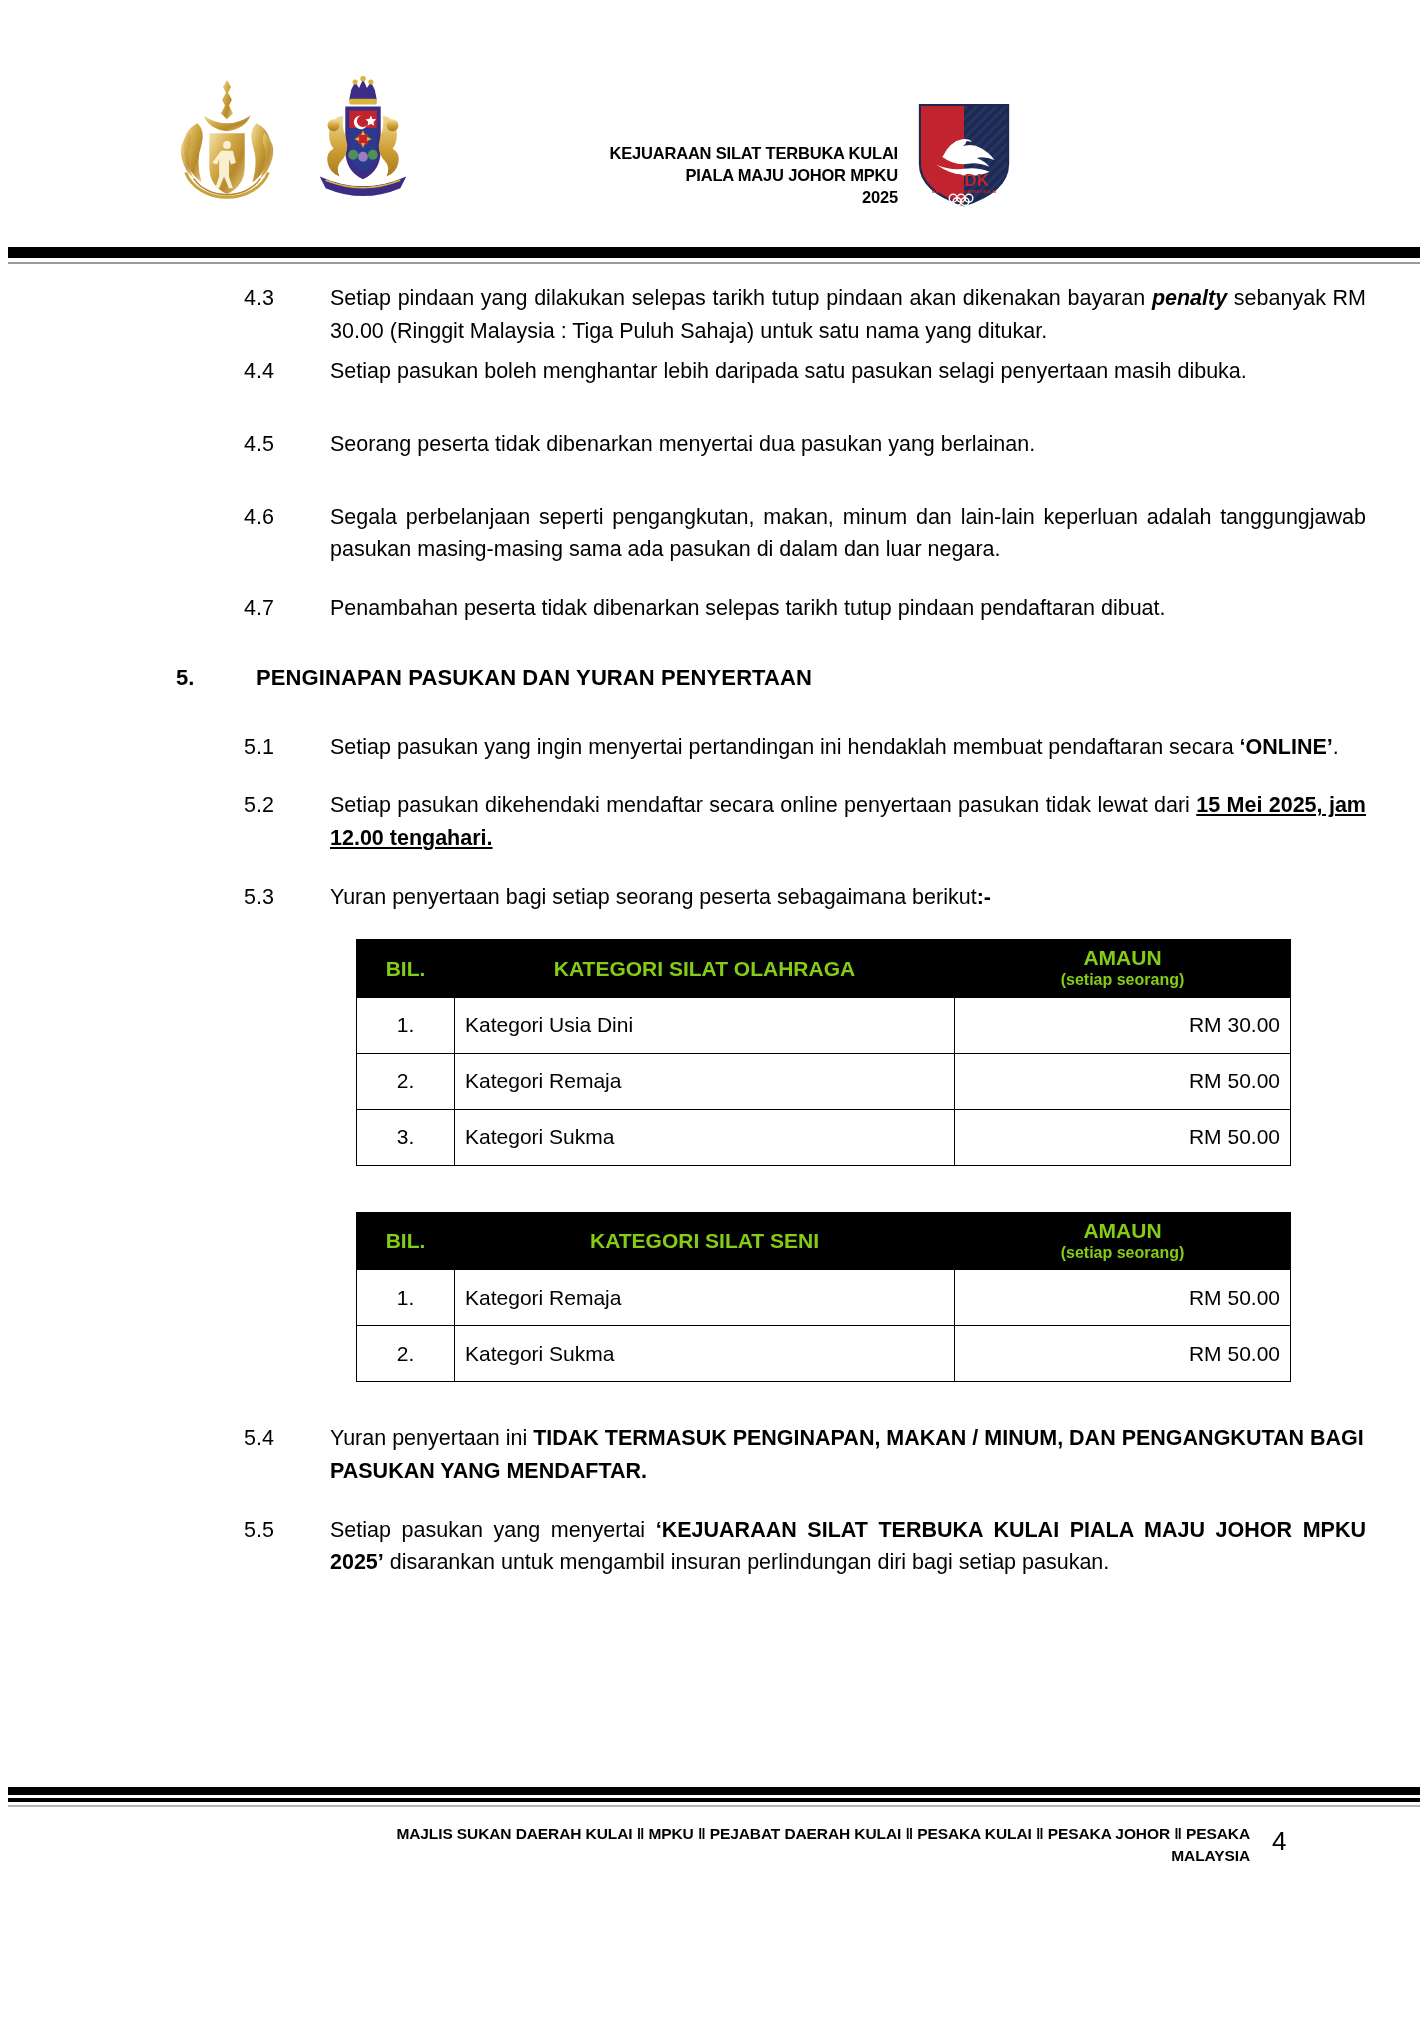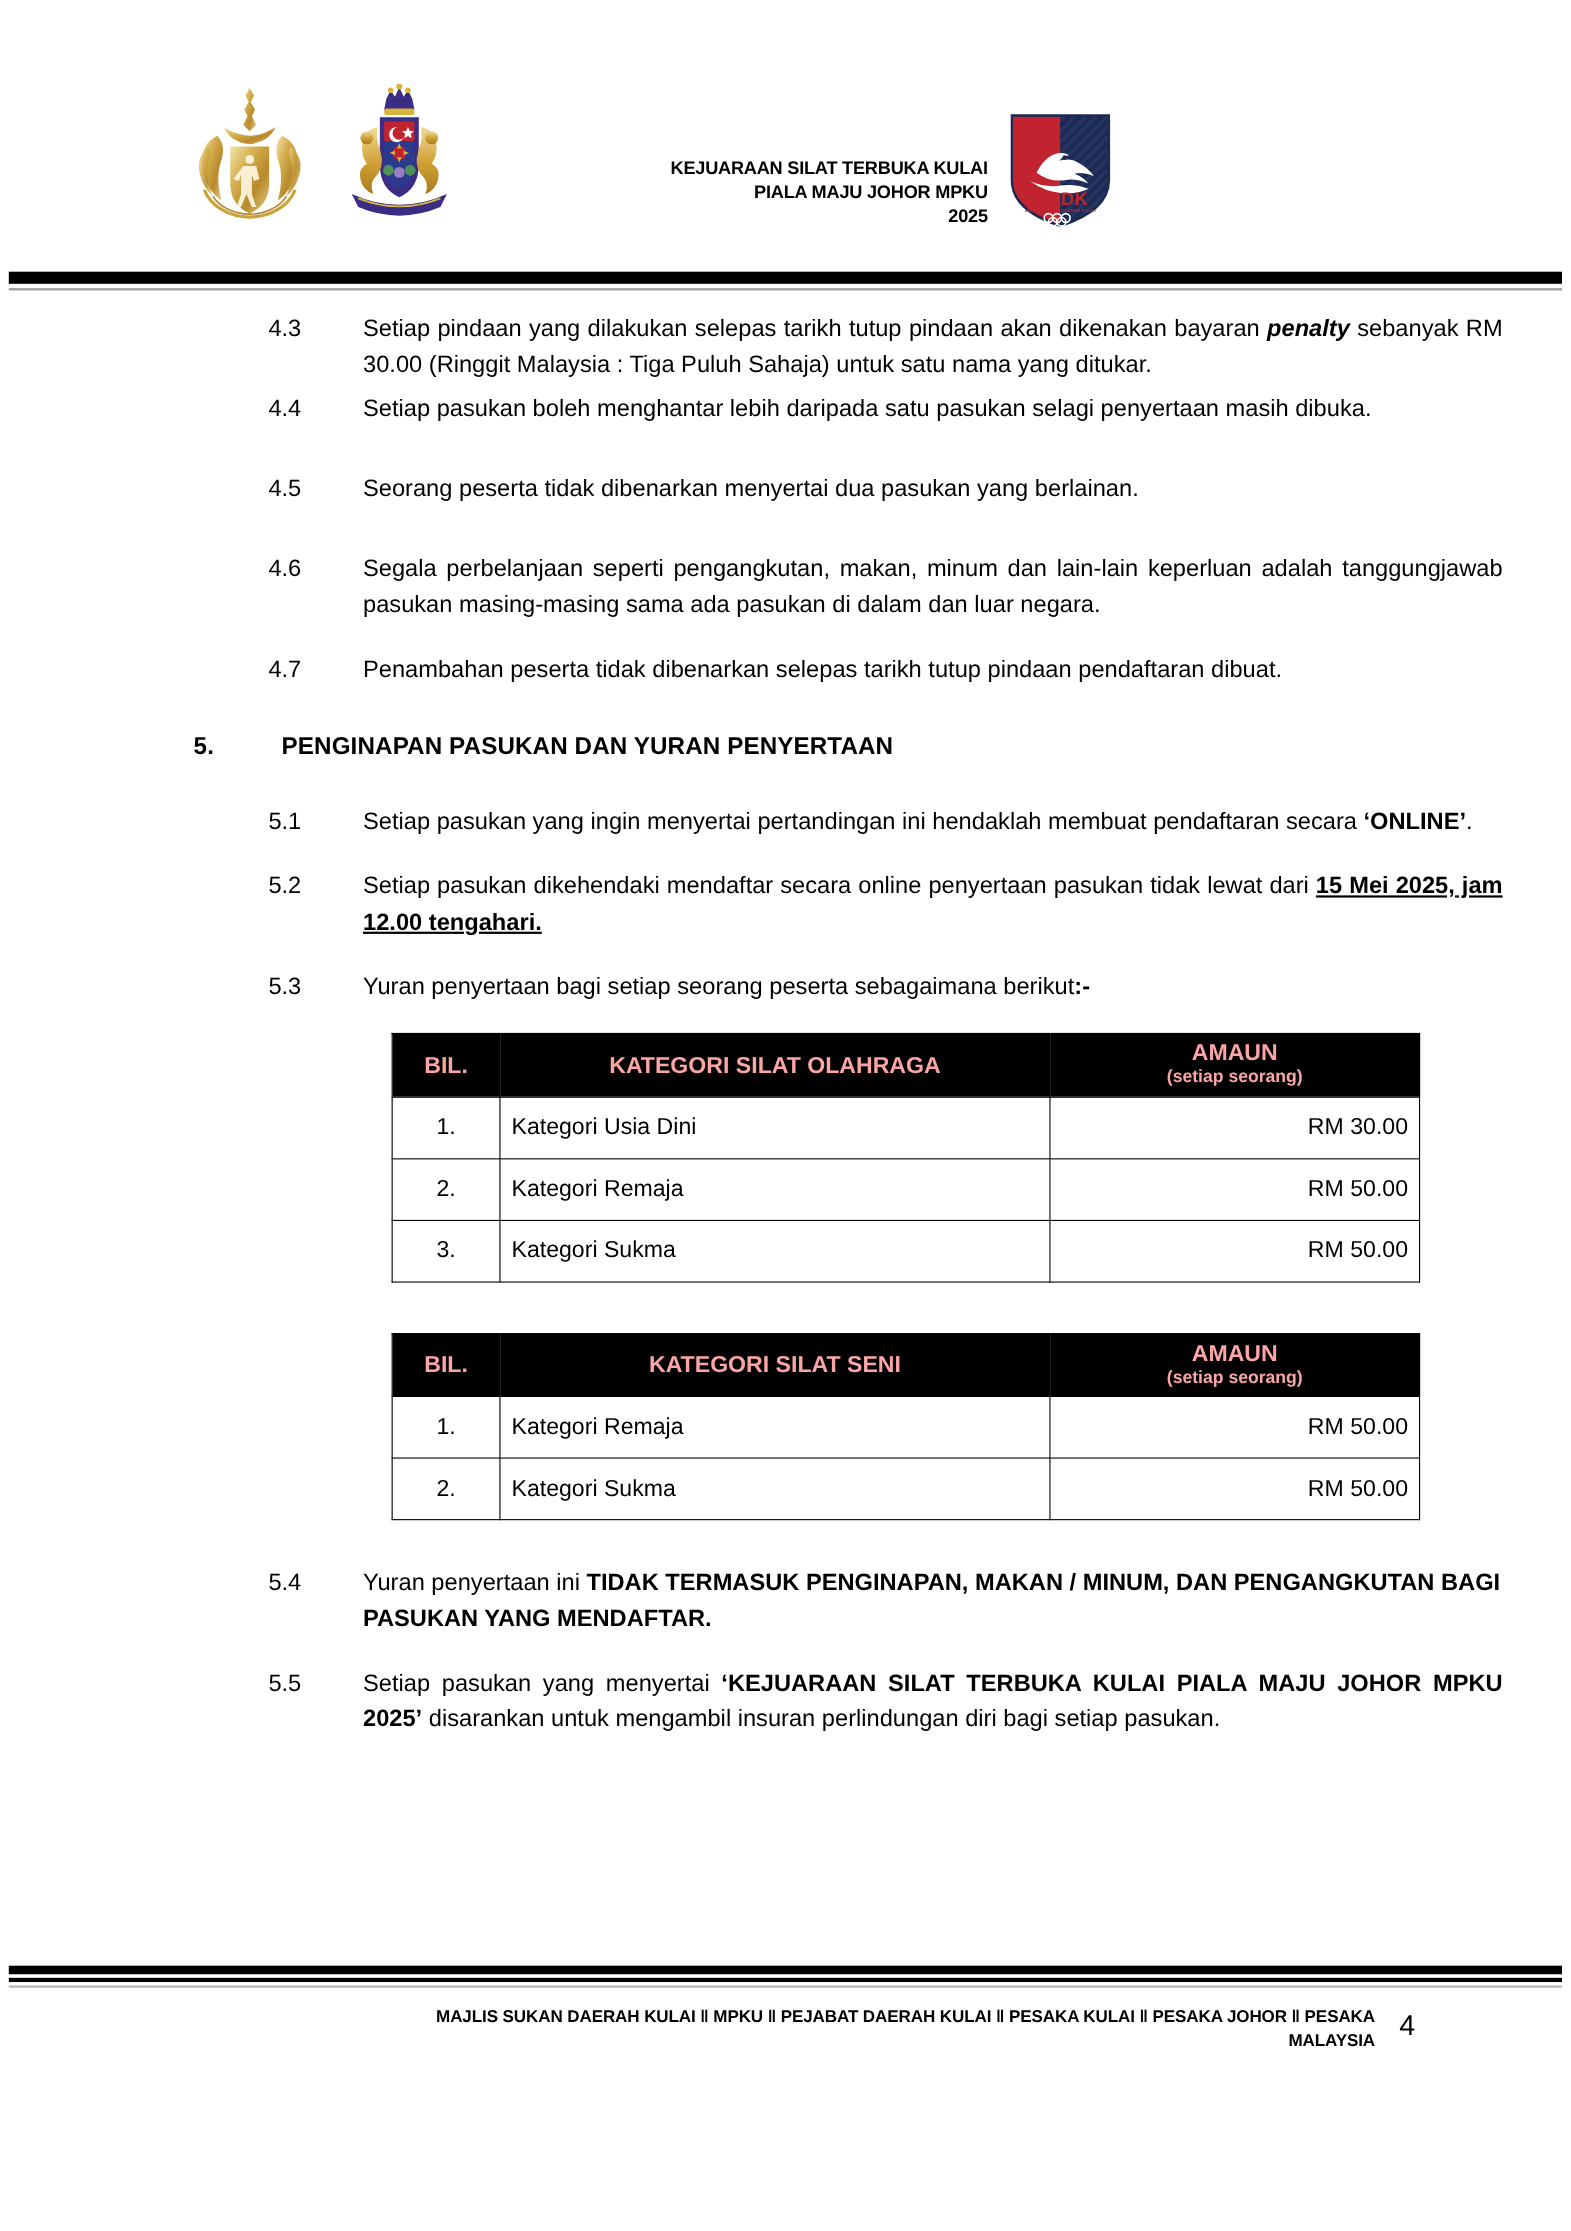--- a/index.html
+++ b/index.html
@@ -144,21 +144,21 @@
     border-collapse: collapse;
     table-layout: fixed;
   }
 
   .fee-table th, .fee-table td {
     border: 1.6px solid #000;
   }
 
   .fee-table thead th {
     background: #000;
-    color: #fca5a5;
+    color: #84cc16;
     border: 1.6px solid #000;
     font-weight: bold;
     padding: 6px 20px;
   }
 
   .th-bil      { width: 98px;  font-size: 21px; text-align: center; vertical-align: middle; }
   .th-kategori { width: 500px; font-size: 21px; text-align: center; vertical-align: middle; }
   .th-amaun    { width: 336px; text-align: center; vertical-align: middle; }
 
   .th-amaun .a-main { display:block; font-size: 21px; line-height: 1.14; }

